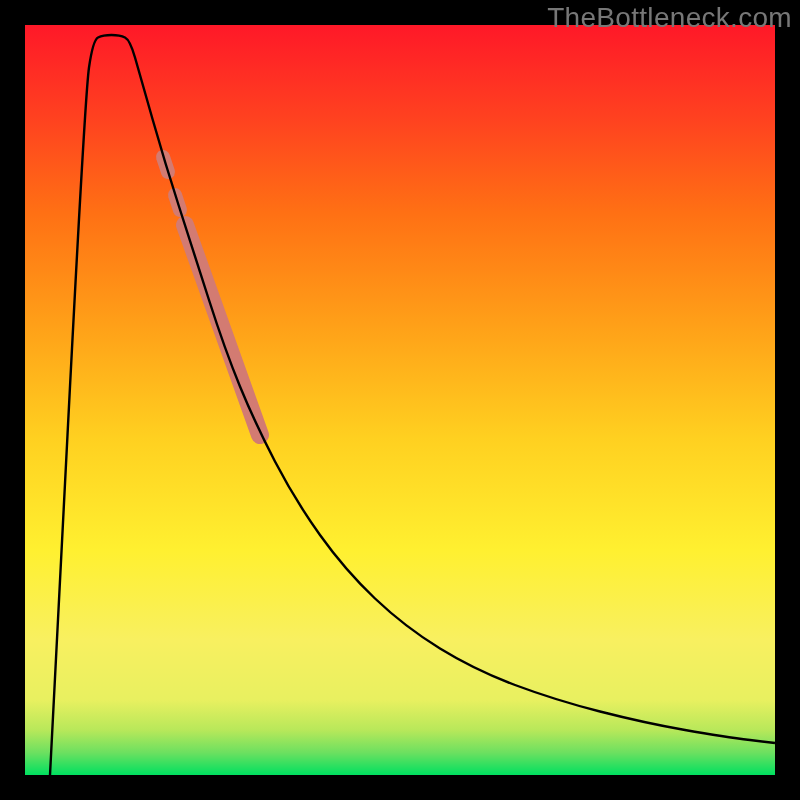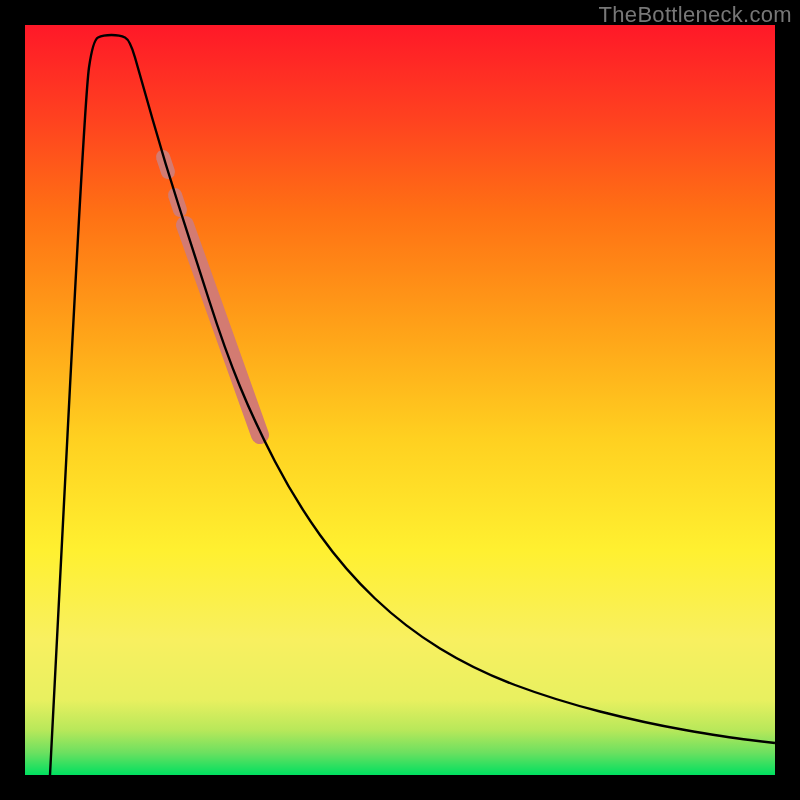--- a/index.html
+++ b/index.html
@@ -43,21 +43,21 @@
     top: 0;
     width: 750px;
     height: 750px;
     overflow: visible;
   }
   .watermark {
     position: absolute;
     top: 2px;
     right: 8px;
     color: #777;
-    font-size: 22px;
+    font-size: 28px;
     font-weight: 400;
     letter-spacing: 0.3px;
     user-select: none;
   }
 </style>
 </head>
 <body>
 
 <div class="frame">
   <div class="plot-area">

